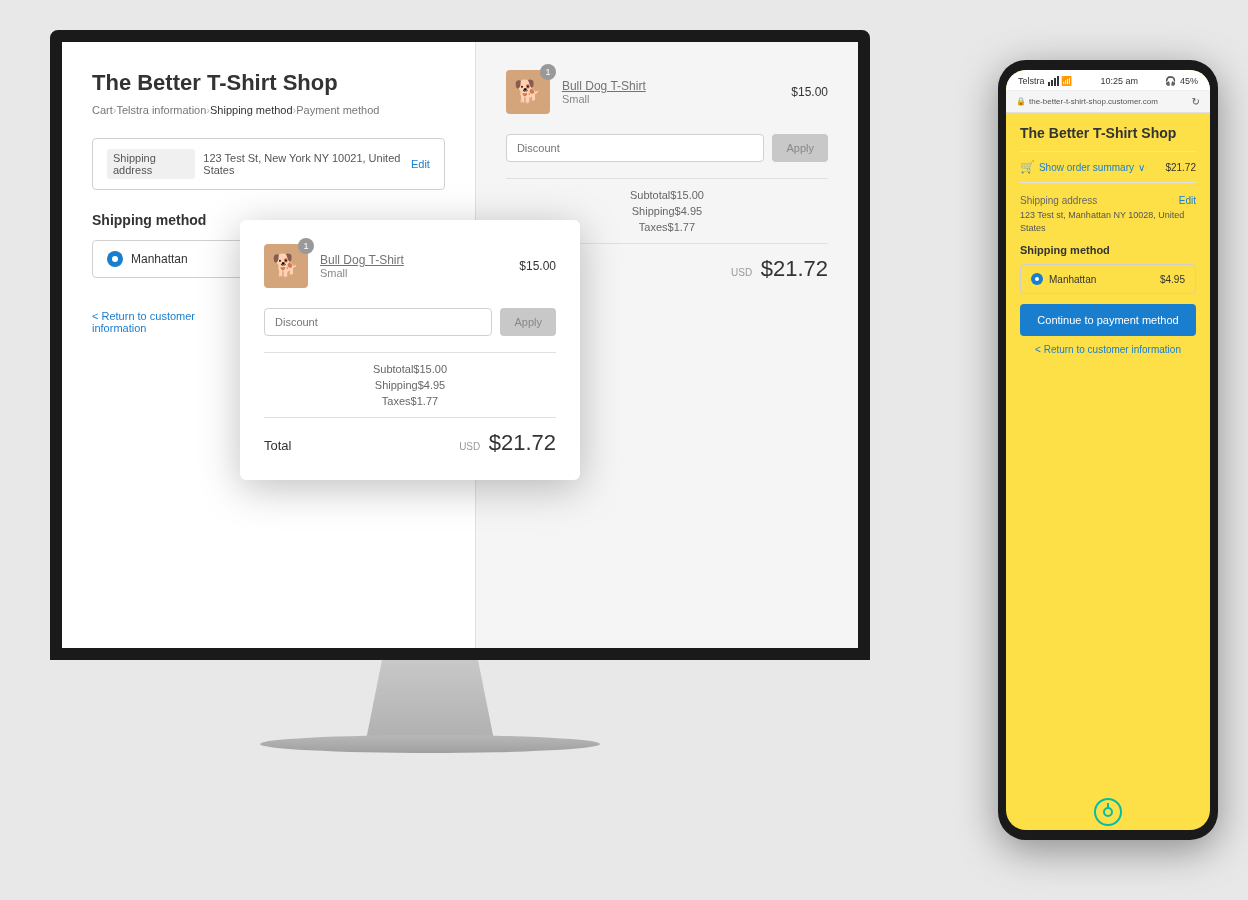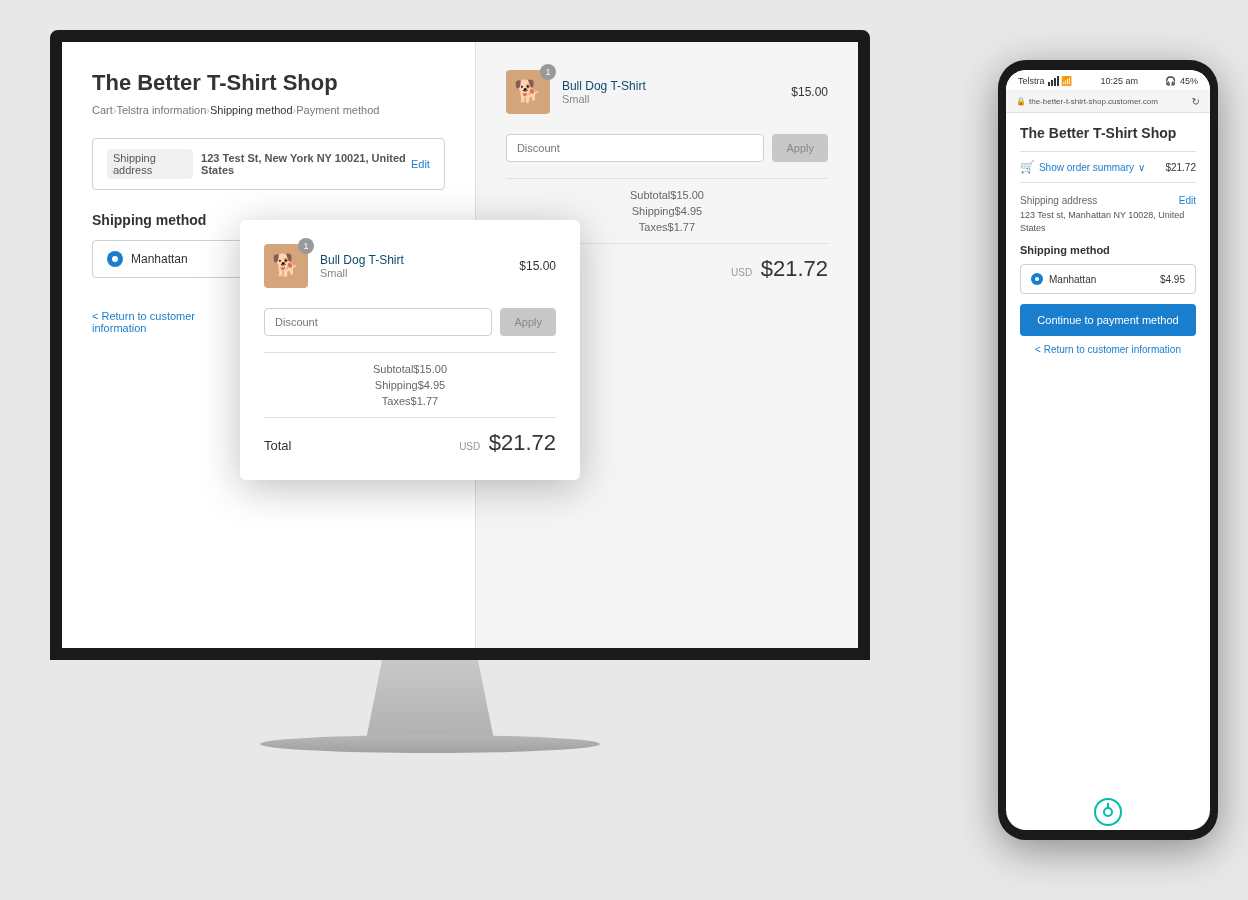--- a/index.html
+++ b/index.html
@@ -106,21 +106,20 @@
       font-size: 11px;
       color: #555;
       font-weight: 500;
       background: #f0f0f0;
       padding: 3px 6px;
       border-radius: 3px;
     }
     .address-value {
       font-size: 11px;
       color: #555;
-      font-weight: bold;
     }
     .edit-link {
       font-size: 11px;
       color: #1a7ecf;
       cursor: pointer;
     }
 
     .section-title {
       font-size: 14px;
       font-weight: 600;
@@ -213,21 +212,21 @@
       height: 16px;
       background: #999;
       border-radius: 50%;
       display: flex;
       align-items: center;
       justify-content: center;
       font-size: 9px;
       color: #fff;
     }
     .product-info { flex: 1; }
-    .product-name { font-size: 12px; color: #0c4a6e; font-weight: 500; }
+    .product-name { font-size: 12px; color: #737373; font-weight: 500; text-decoration: underline; }
     .product-variant { font-size: 11px; color: #888; }
     .product-price { font-size: 12px; color: #333; }
 
     .discount-row {
       display: flex;
       gap: 8px;
       margin-bottom: 16px;
     }
     .discount-input {
       flex: 1;
@@ -296,21 +295,21 @@
       width: 220px;
       height: 780px;
       background: #1a1a1a;
       border-radius: 28px;
       padding: 10px 8px;
       box-shadow: 0 10px 40px rgba(0,0,0,0.4);
     }
     .phone-screen {
       width: 100%;
       height: 100%;
-      background: #ffffff;
+      background: #fde047;
       border-radius: 20px;
       overflow: hidden;
       display: flex;
       flex-direction: column;
     }
 
     
     .phone-status-bar {
       background: #fff;
       padding: 6px 12px 4px;

